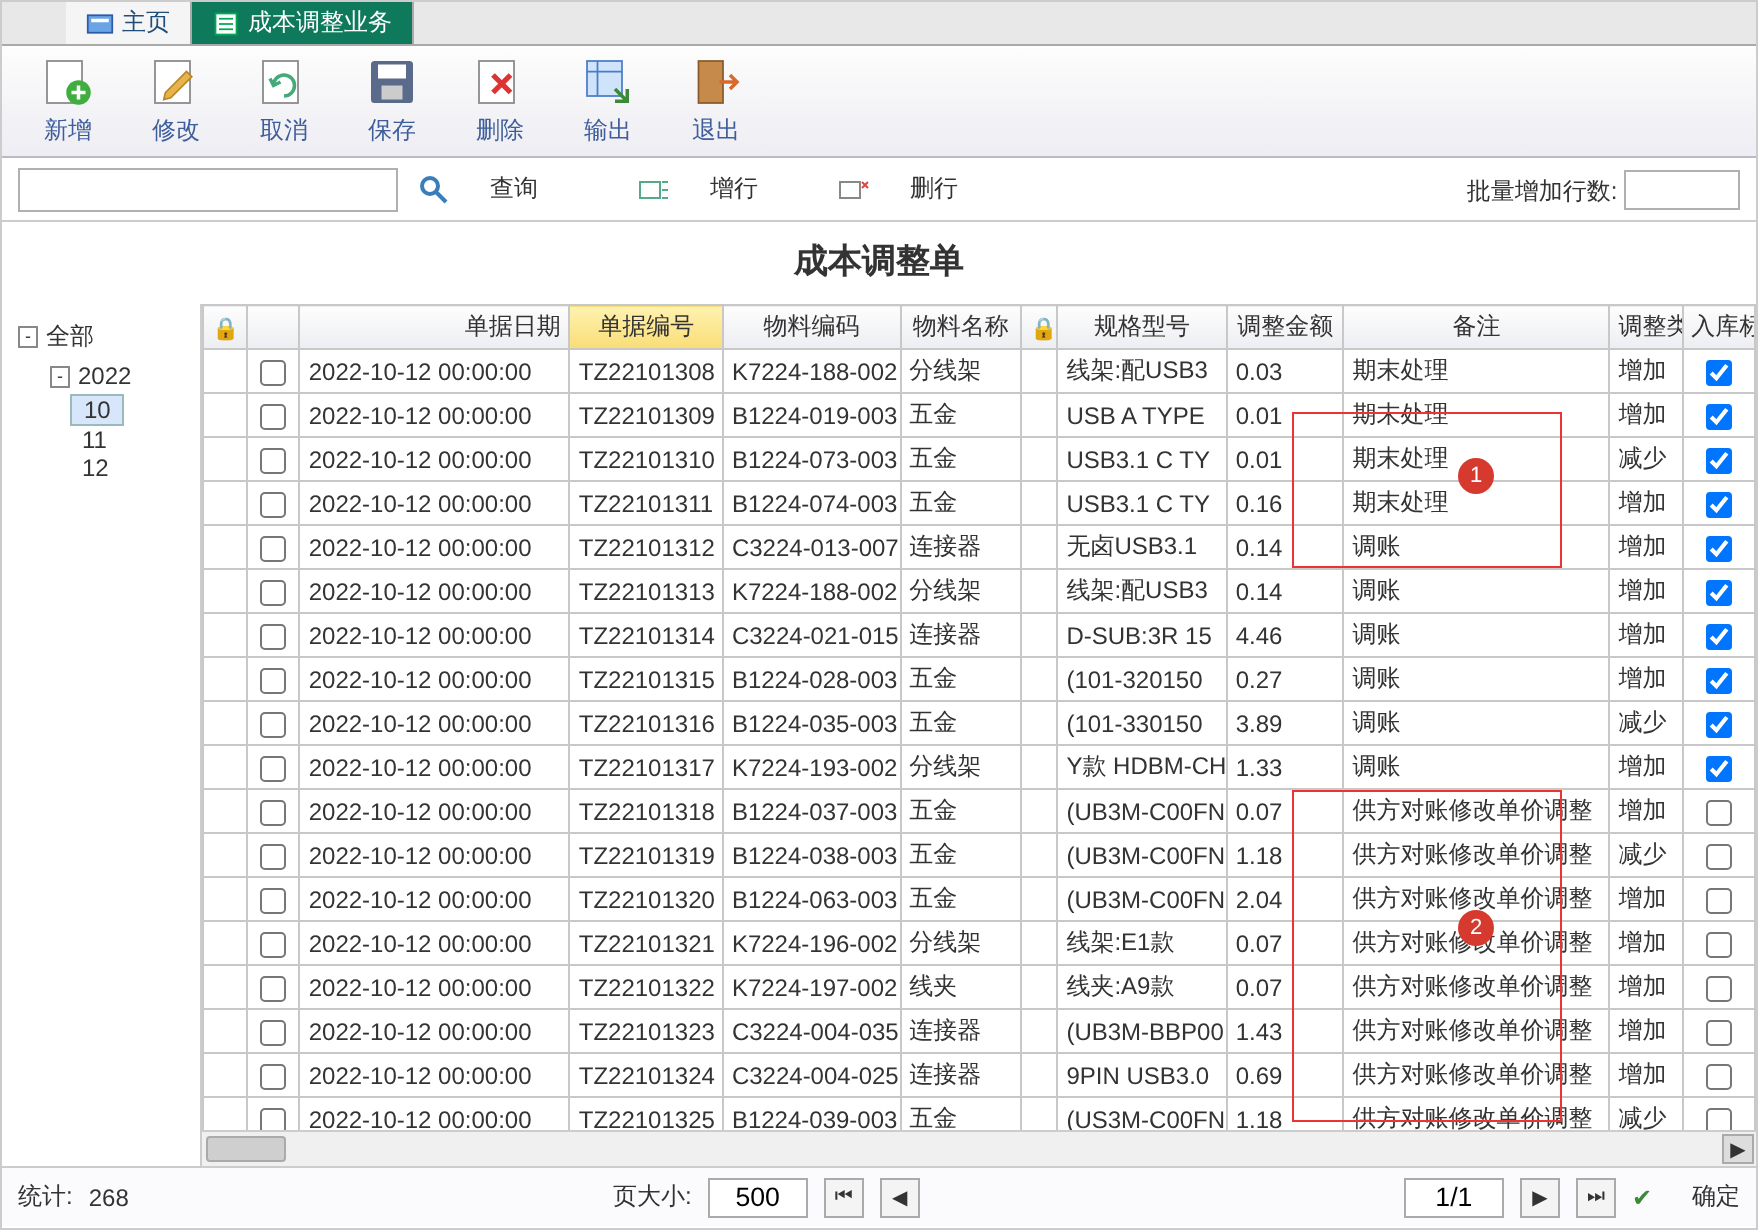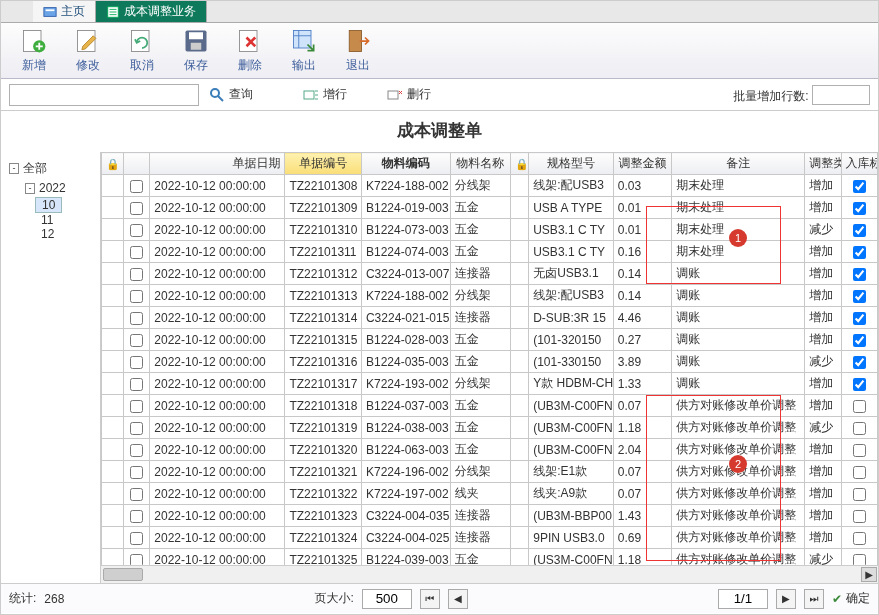--- a/index.html
+++ b/index.html
@@ -14,21 +14,21 @@
 
 
 .toolbar { display: flex; background: linear-gradient(#fdfdfd,#ededf3); padding: 4px 6px; border-bottom: 1px solid #b9b9c8; height: 56px; }
 .tool { display: flex; flex-direction: column; align-items: center; justify-content: center; width: 54px; color: #3e5e9b; cursor: default; }
 .tool .ticon { width: 28px; height: 28px; }
 .tool span { margin-top: 2px; }
 
 
 .searchbar { display: flex; align-items: center; padding: 4px 8px; gap: 10px; border-bottom: 1px solid #ccc; height: 32px; }
 .searchbar input.q { width: 190px; height: 22px; border: 1px solid #b0b0b0; padding: 0 4px; }
-.sbtn { display: flex; align-items: center; gap: 4px; cursor: default; color:#333; }
+.sbtn { display: flex; align-items: center; gap: 20px; cursor: default; color:#333; }
 .spacer { flex: 1; }
 .batch input { width: 58px; height: 20px; border:1px solid #b0b0b0; }
 
 
 .doc-title { text-align: center; font-size: 17px; font-weight: bold; padding: 8px 0 10px; }
 
 
 .main { display: flex; height: calc(615px - 22px - 56px - 32px - 44px - 30px); }
 .tree { width: 100px; border-right: 1px solid #ccc; padding: 6px 4px; font-size: 12px; }
 .tree-node { padding: 2px 0 2px 4px; display:flex; align-items:center; gap:4px; cursor:default; }
@@ -44,21 +44,21 @@
 th { background: linear-gradient(#fdfdfd,#edeef2); font-weight: normal; position: sticky; top: 0; }
 th.sorted { background: linear-gradient(#fff2b0,#f9dd77); }
 td.num { text-align: left; }
 td.chk, th.chk { text-align: center; }
 input[type=checkbox] { vertical-align: middle; }
 
 .col-lock { width: 22px; }
 .col-chk { width: 26px; }
 .col-date { width: 134px; text-align: right; }
 .col-doc { width: 76px; }
-.col-mat { width: 88px; font-weight: bold; }
+.col-mat { width: 88px; }
 .col-name { width: 60px; }
 .col-sort { width: 18px; text-align:center; }
 .col-spec { width: 84px; }
 .col-amt { width: 58px; }
 .col-remark { width: 132px; }
 .col-type { width: 36px; }
 .col-flag { width: 36px; }
 
 .lock { color:#2a63b3; font-size:11px; }
 

